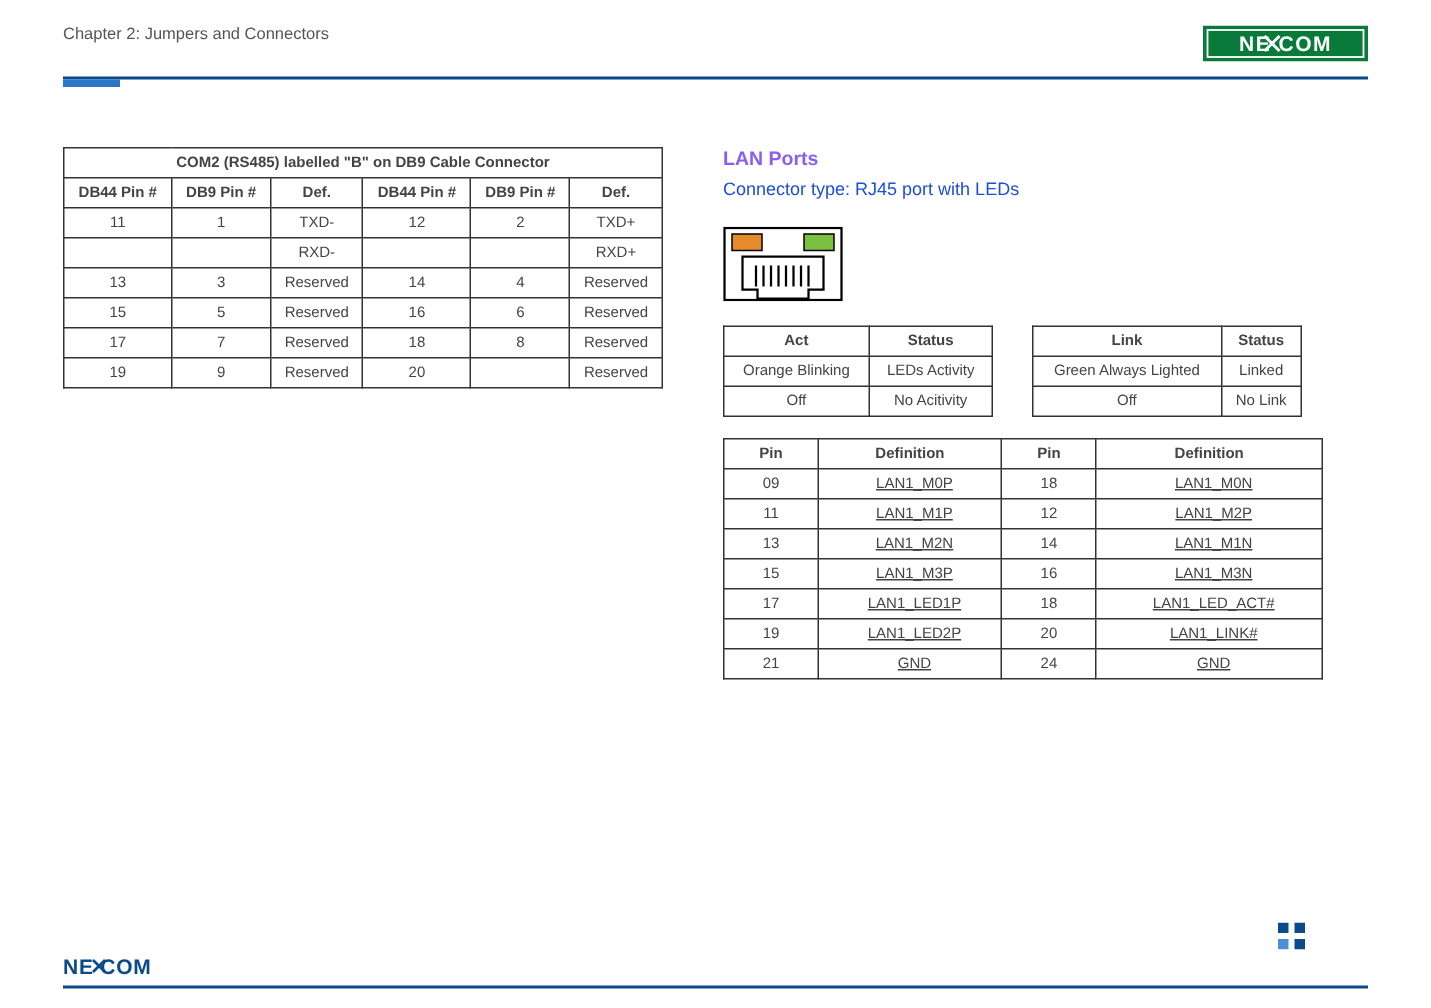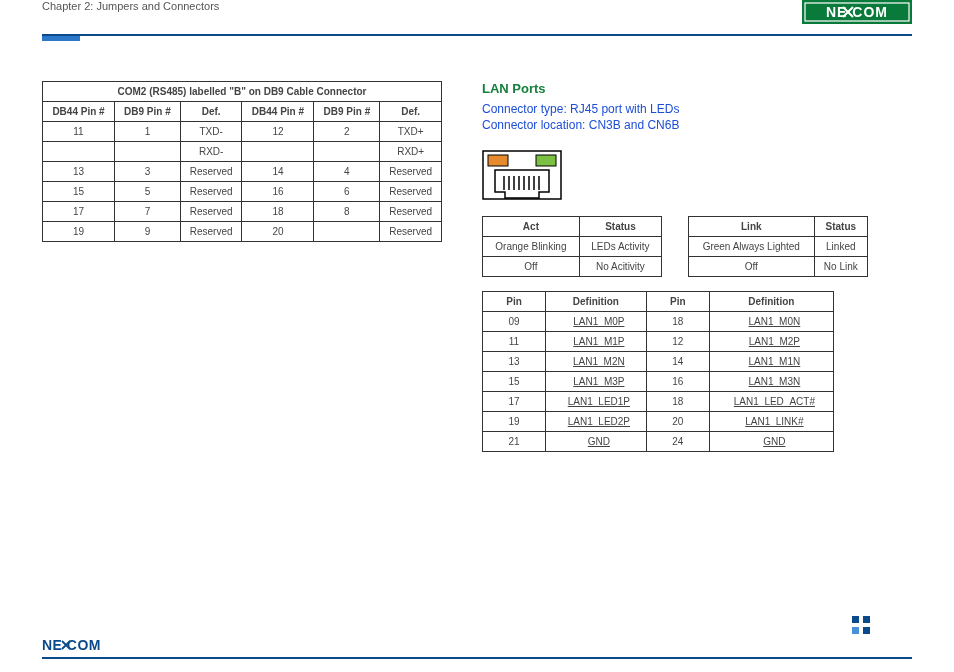--- a/index.html
+++ b/index.html
@@ -8,21 +8,21 @@
     font-family: Arial, Helvetica, sans-serif;
     font-size: 11px;
     color: #333;
     background: #fff;
     width: 954px;
     height: 672px;
     position: relative;
     box-sizing: border-box;
   }
   .page {
-    padding: 0 42px 0 42px;
+    padding: 17px 42px 0 42px;
   }
   .header-row {
     display: flex;
     justify-content: space-between;
     align-items: flex-start;
     height: 28px;
   }
   .chapter-title { font-size: 11px; color: #555; }
   .logo-top { }
   .logo-svg { display: block; }
@@ -44,37 +44,37 @@
   th, td {
     border: 1px solid #333;
     padding: 4px 6px;
     text-align: center;
     color: #444;
   }
   th { font-weight: bold; }
   .tbl-com { width: 400px; }
   .tbl-com th.title { text-align: center; }
   .section-h {
-    color: #15803d;
+    color: #8b5cf6;
     font-weight: bold;
     font-size: 13px;
     margin: 0 0 6px 0;
   }
   .section-p { font-size: 12px; color: #1d4ed8; margin: 0 0 2px 0; }
   .rj45-area { margin-top: 18px; margin-bottom: 16px; }
   .rj45-labels { font-size: 9px; font-weight: bold; color: #222; margin-bottom: 2px; }
   .rj45-labels span { display: inline-block; }
   .rj45-svg { display: block; }
   .two-tables {
     display: flex;
     gap: 26px;
     margin-bottom: 14px;
   }
   .two-tables table { width: 180px; }
-  .tbl-pin { width: 352px; }
+  .tbl-pin { width: 400px; }
   .tbl-pin td.def { text-align: center; padding-left: 12px; text-decoration: underline; }
   .footer {
     position: absolute;
     left: 42px;
     right: 42px;
     bottom: 10px;
   }
   .footer-rule { height: 2px; background: #0a4a8a; margin-bottom: 3px; }
   .footer-line {
     display: flex;
@@ -187,21 +187,20 @@
               <td></td>
               <td>Reserved</td>
             </tr>
           </tbody>
       </table>
     </div>
 
     <div class="col-right">
       <div class="section-h">LAN Ports</div>
       <div class="section-p">Connector type: RJ45 port with LEDs</div>
-      <div class="section-p">Connector location: CN3B and CN6B</div>
 
       <div class="rj45-area">
         <svg class="rj45-svg" width="80" height="50" viewBox="0 0 80 50">
           <rect x="1" y="1" width="78" height="48" fill="#fff" stroke="#000" stroke-width="1.5"></rect>
           <rect x="6" y="5" width="20" height="11" fill="#e68a2e" stroke="#000" stroke-width="1"></rect>
           <rect x="54" y="5" width="20" height="11" fill="#7bc043" stroke="#000" stroke-width="1"></rect>
           <path d="M13 20 h54 v22 h-10 v6 h-34 v-6 h-10 z" fill="#fff" stroke="#000" stroke-width="1.5"></path>
           <g stroke="#000" stroke-width="1.5">
             <line x1="22" y1="26" x2="22" y2="40"></line>
             <line x1="27" y1="26" x2="27" y2="40"></line>

